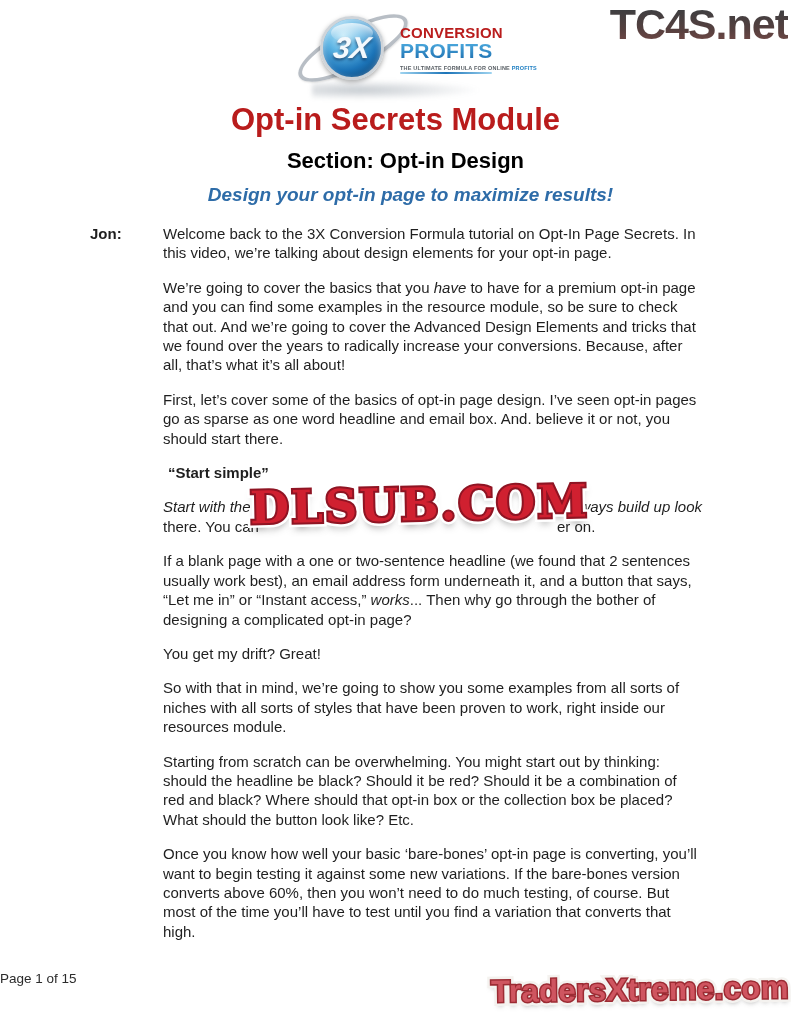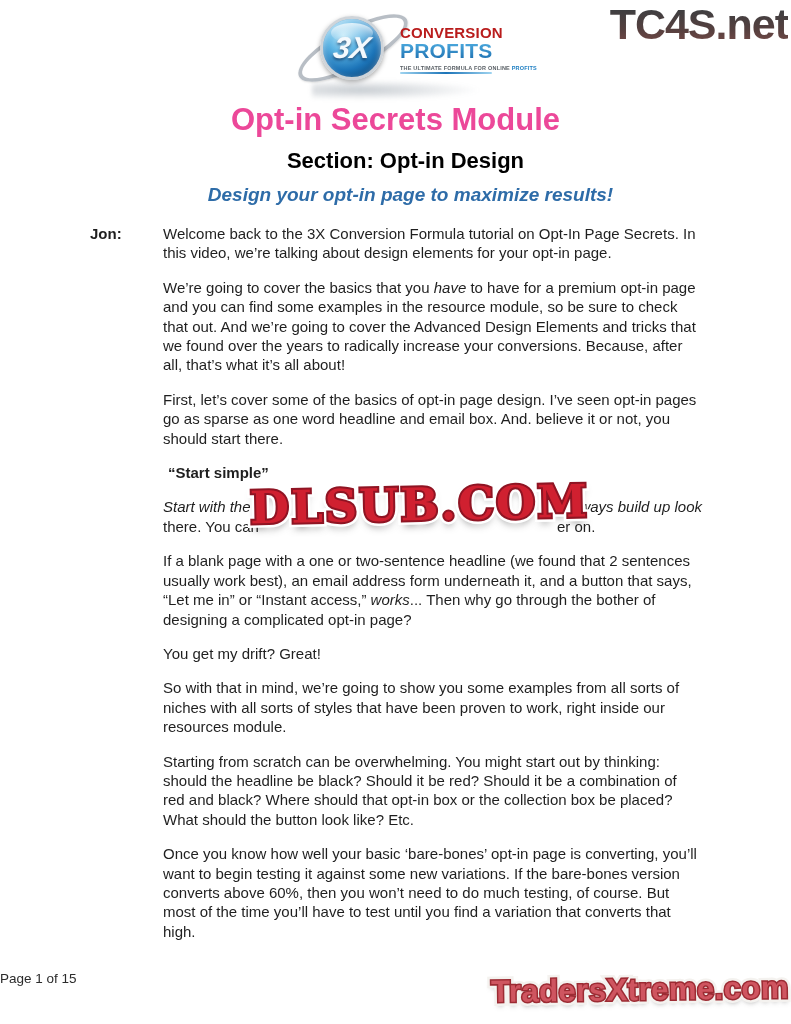--- a/index.html
+++ b/index.html
@@ -63,21 +63,21 @@
   @supports (-webkit-background-clip: text) {
     .tc4s {
       background:linear-gradient(#3f3f41 20%, #55403f 60%, #7a4a48 95%);
       -webkit-background-clip:text; -webkit-text-fill-color:transparent;
     }
   }
 
   
   .doc-title {
     position:absolute; left:0; top:102px; width:100%;
-    text-align:center; font-weight:bold; font-size:31px; color:#ec4899;
+    text-align:center; font-weight:bold; font-size:31px; color:#b91c1c;
   }
   .doc-section {
     position:absolute; left:0; top:148px; width:100%;
     text-align:center; font-weight:bold; font-size:22px; color:#000;margin-left:10px;
   }
   .doc-subtitle {
     position:absolute; left:0; top:184px; width:100%;
     text-align:center; font-weight:bold; font-style:italic; font-size:19px;padding-left:30px;
   }
 

